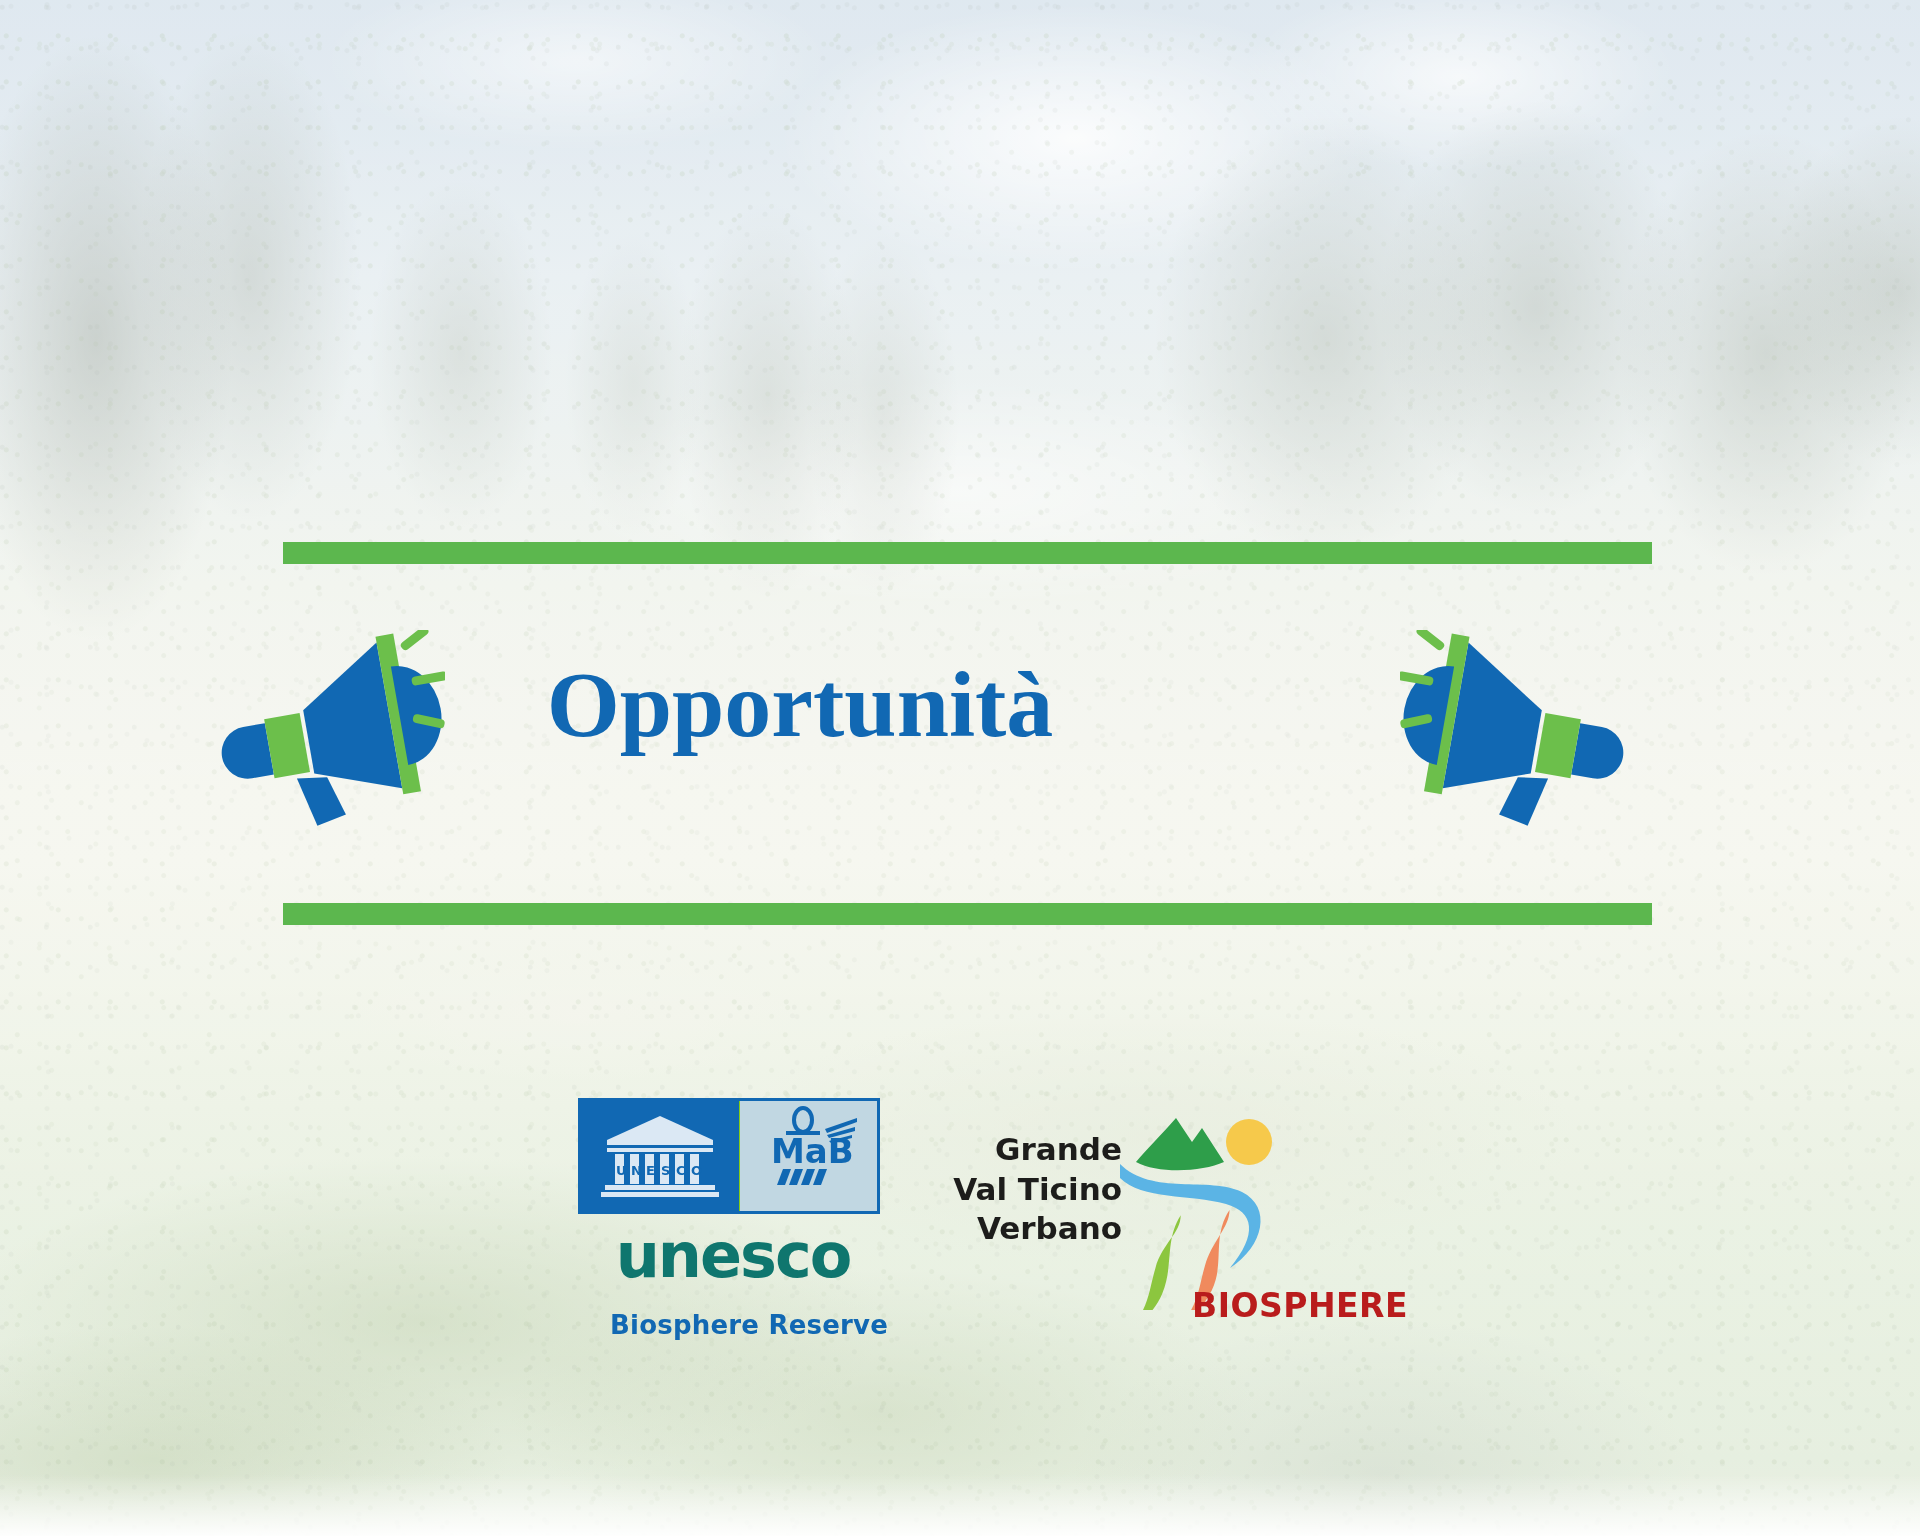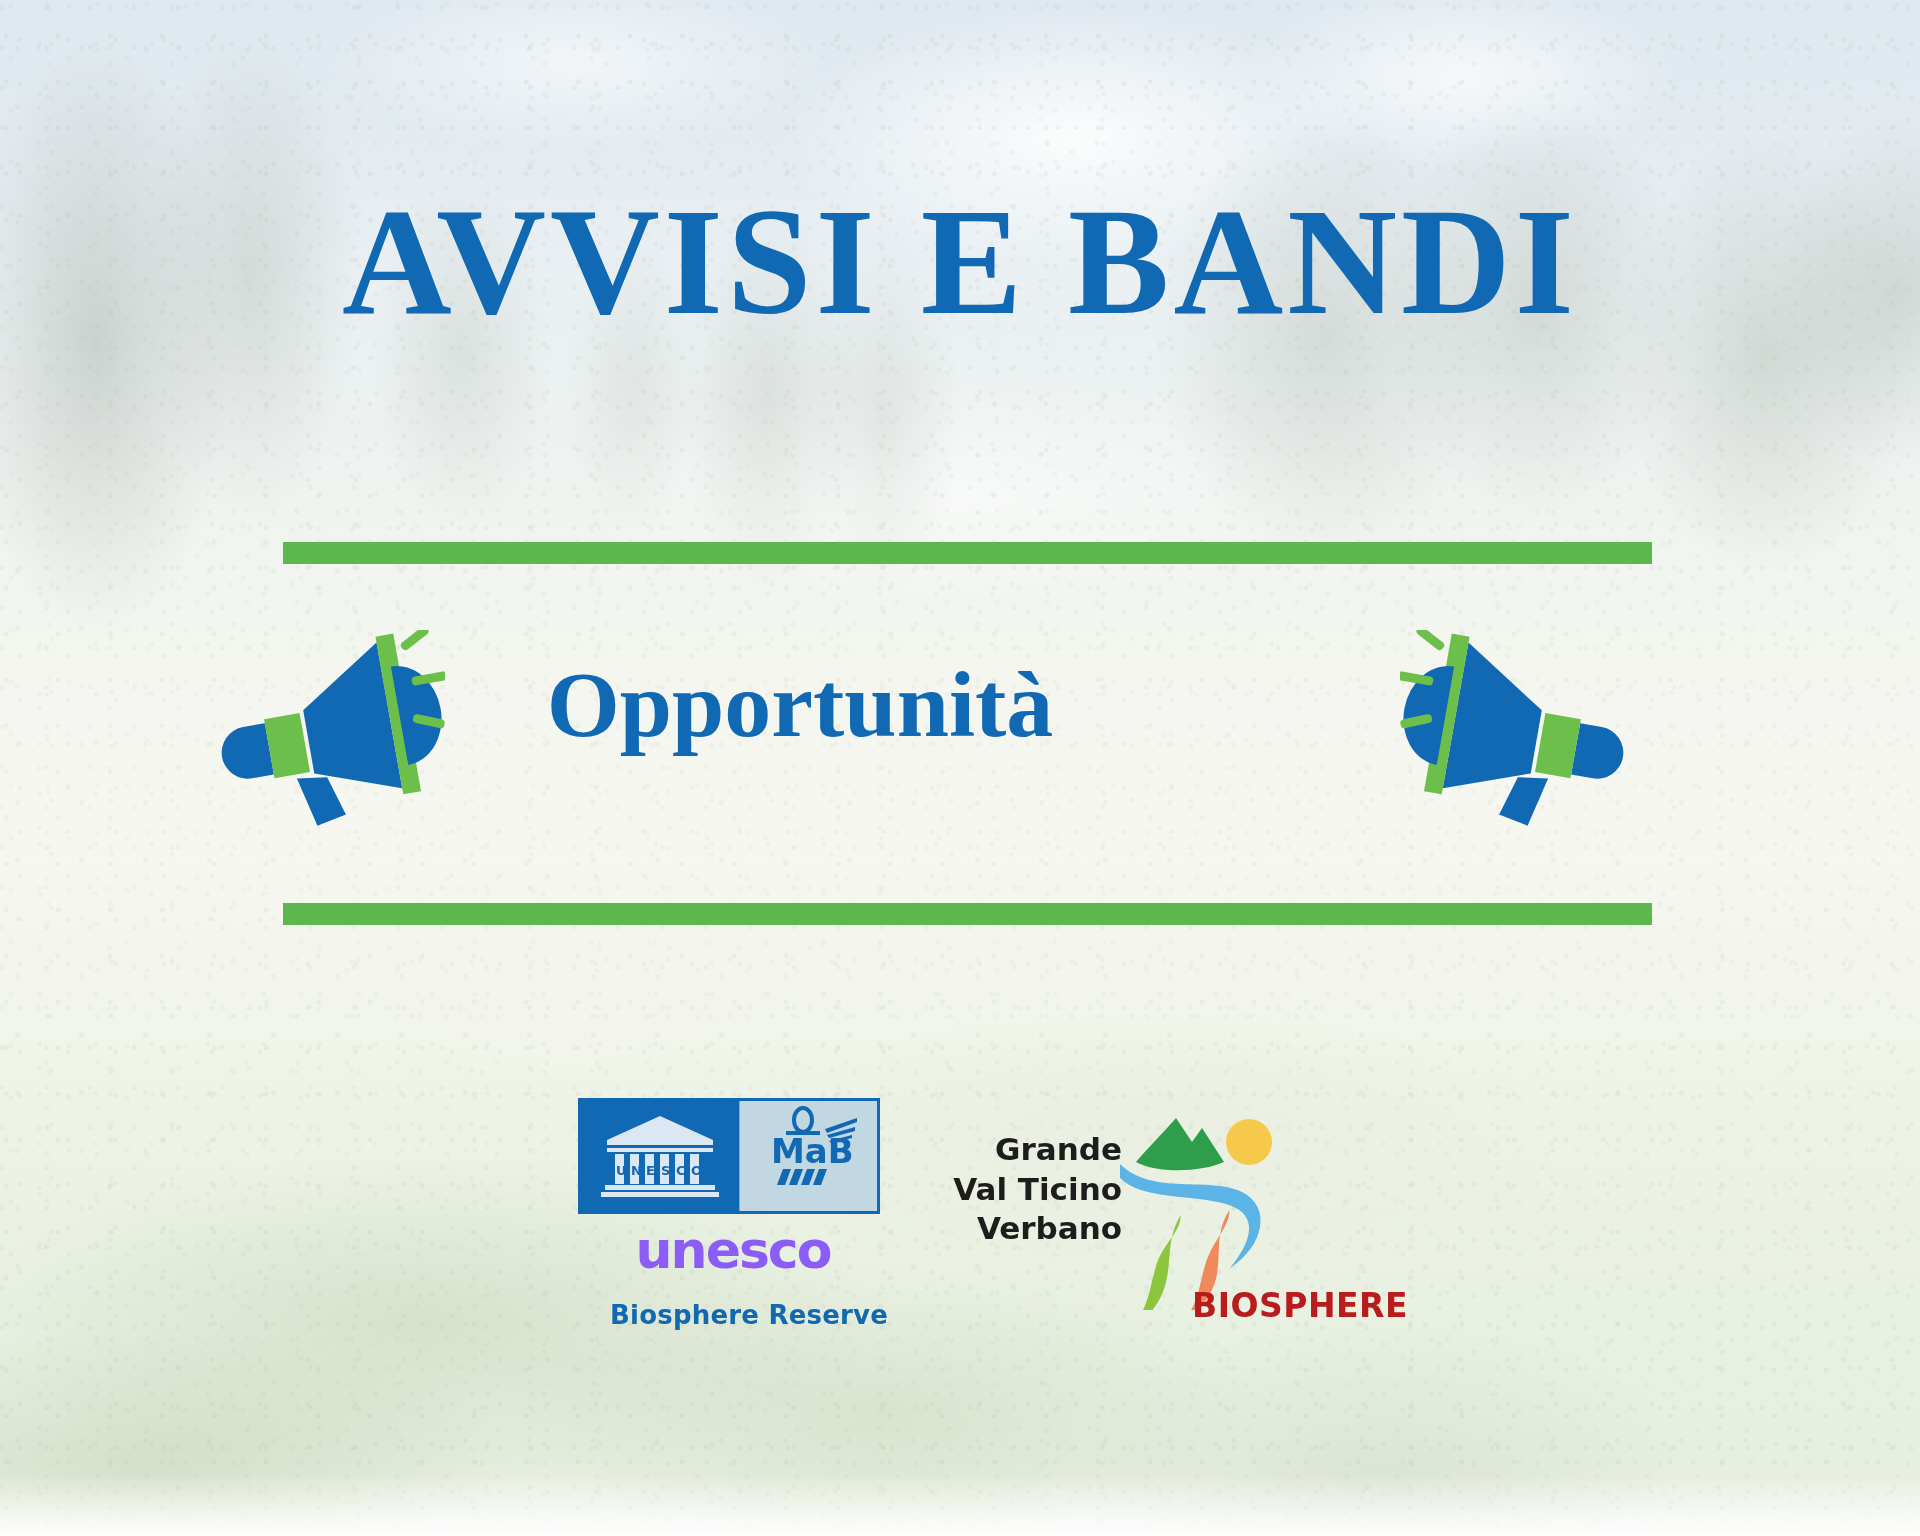--- a/index.html
+++ b/index.html
@@ -185,24 +185,24 @@
     flex: 1;
     background: rgba(244,246,240,.78);
     border-left: 1px solid #84cc16;
     display: flex; justify-content: center;
   }
   .unesco-word {
     margin-top: 12px;
     text-align: center;
     font-family: "DejaVu Sans", sans-serif;
     font-weight: 700;
-    font-size: 52px;
+    font-size: 62px;
     line-height: .96;
     letter-spacing: -2px;
-    color: #8b5cf6;
+    color: #0f766e;
   }
   .unesco-tag {
     margin-top: 24px;
     text-align: right;
     font-family: "DejaVu Sans", sans-serif;
     font-weight: 700;
     font-size: 26px;
     letter-spacing: .2px;
     color: #1168b3;
   }
@@ -239,21 +239,20 @@
   <div class="bg-layer bg-sky"></div>
   <div class="bg-layer bg-clouds"></div>
   <div class="bg-layer bg-trees"></div>
   <div class="bg-layer bg-ground"></div>
   <div class="bg-layer bg-speckle"></div>
   <div class="bg-layer bg-wash"></div>
   <div class="bg-layer bg-bottomfade"></div>
 
   <div class="content">
 
-    <div class="title">AVVISI E BANDI</div>
 
     <div class="rule rule-top"></div>
 
     <div class="megaphone left">
       <svg width="230" height="200" viewBox="0 0 230 200" aria-hidden="true">
         <g transform="rotate(-10 115 100)">
 
           <path d="M30 82 a26 26 0 0 0 0 52 h22 V82 Z" fill="#1168b3"></path>
 
           <rect x="52" y="78" width="36" height="60" fill="#6cbf4b"></rect>

